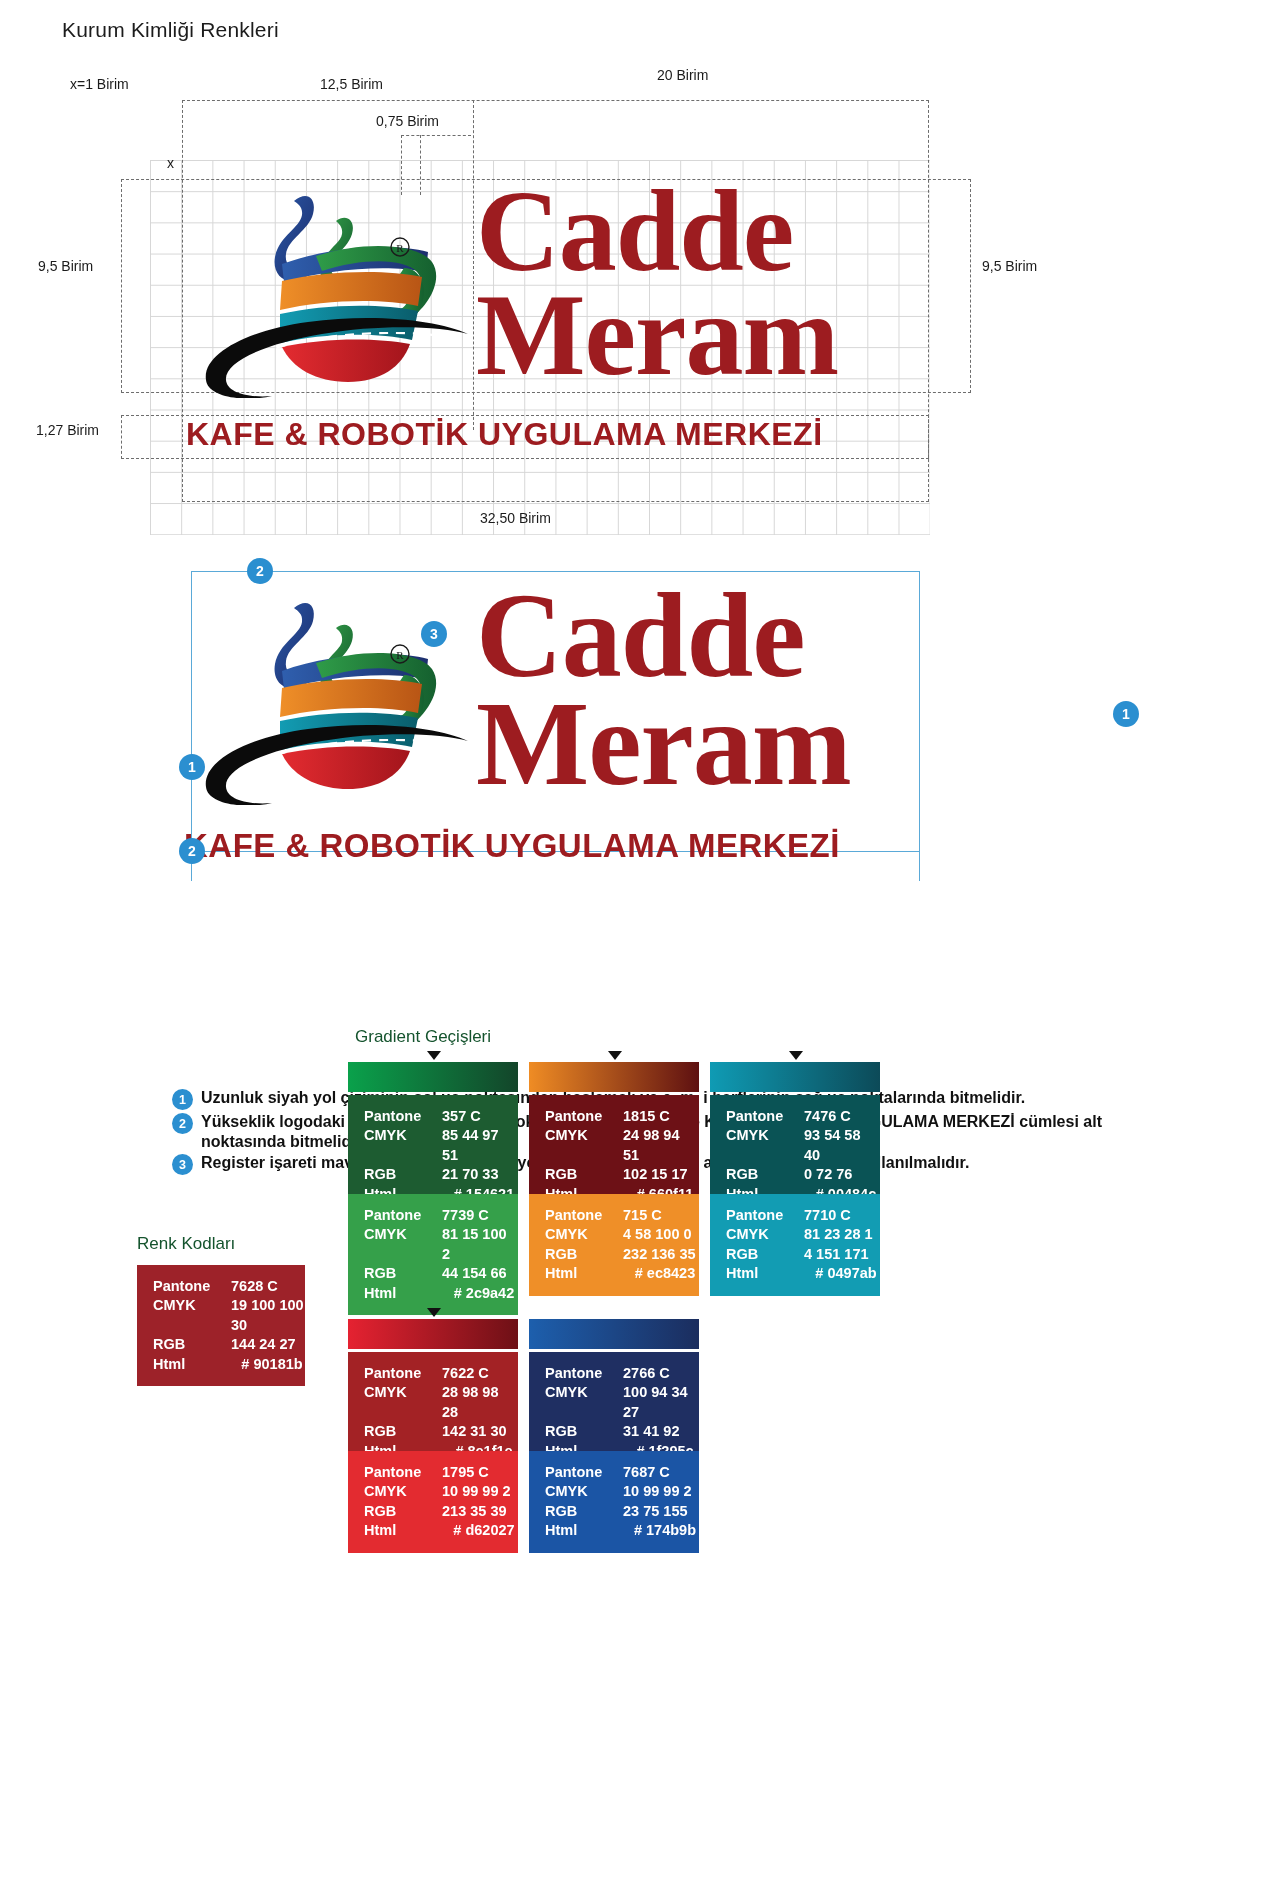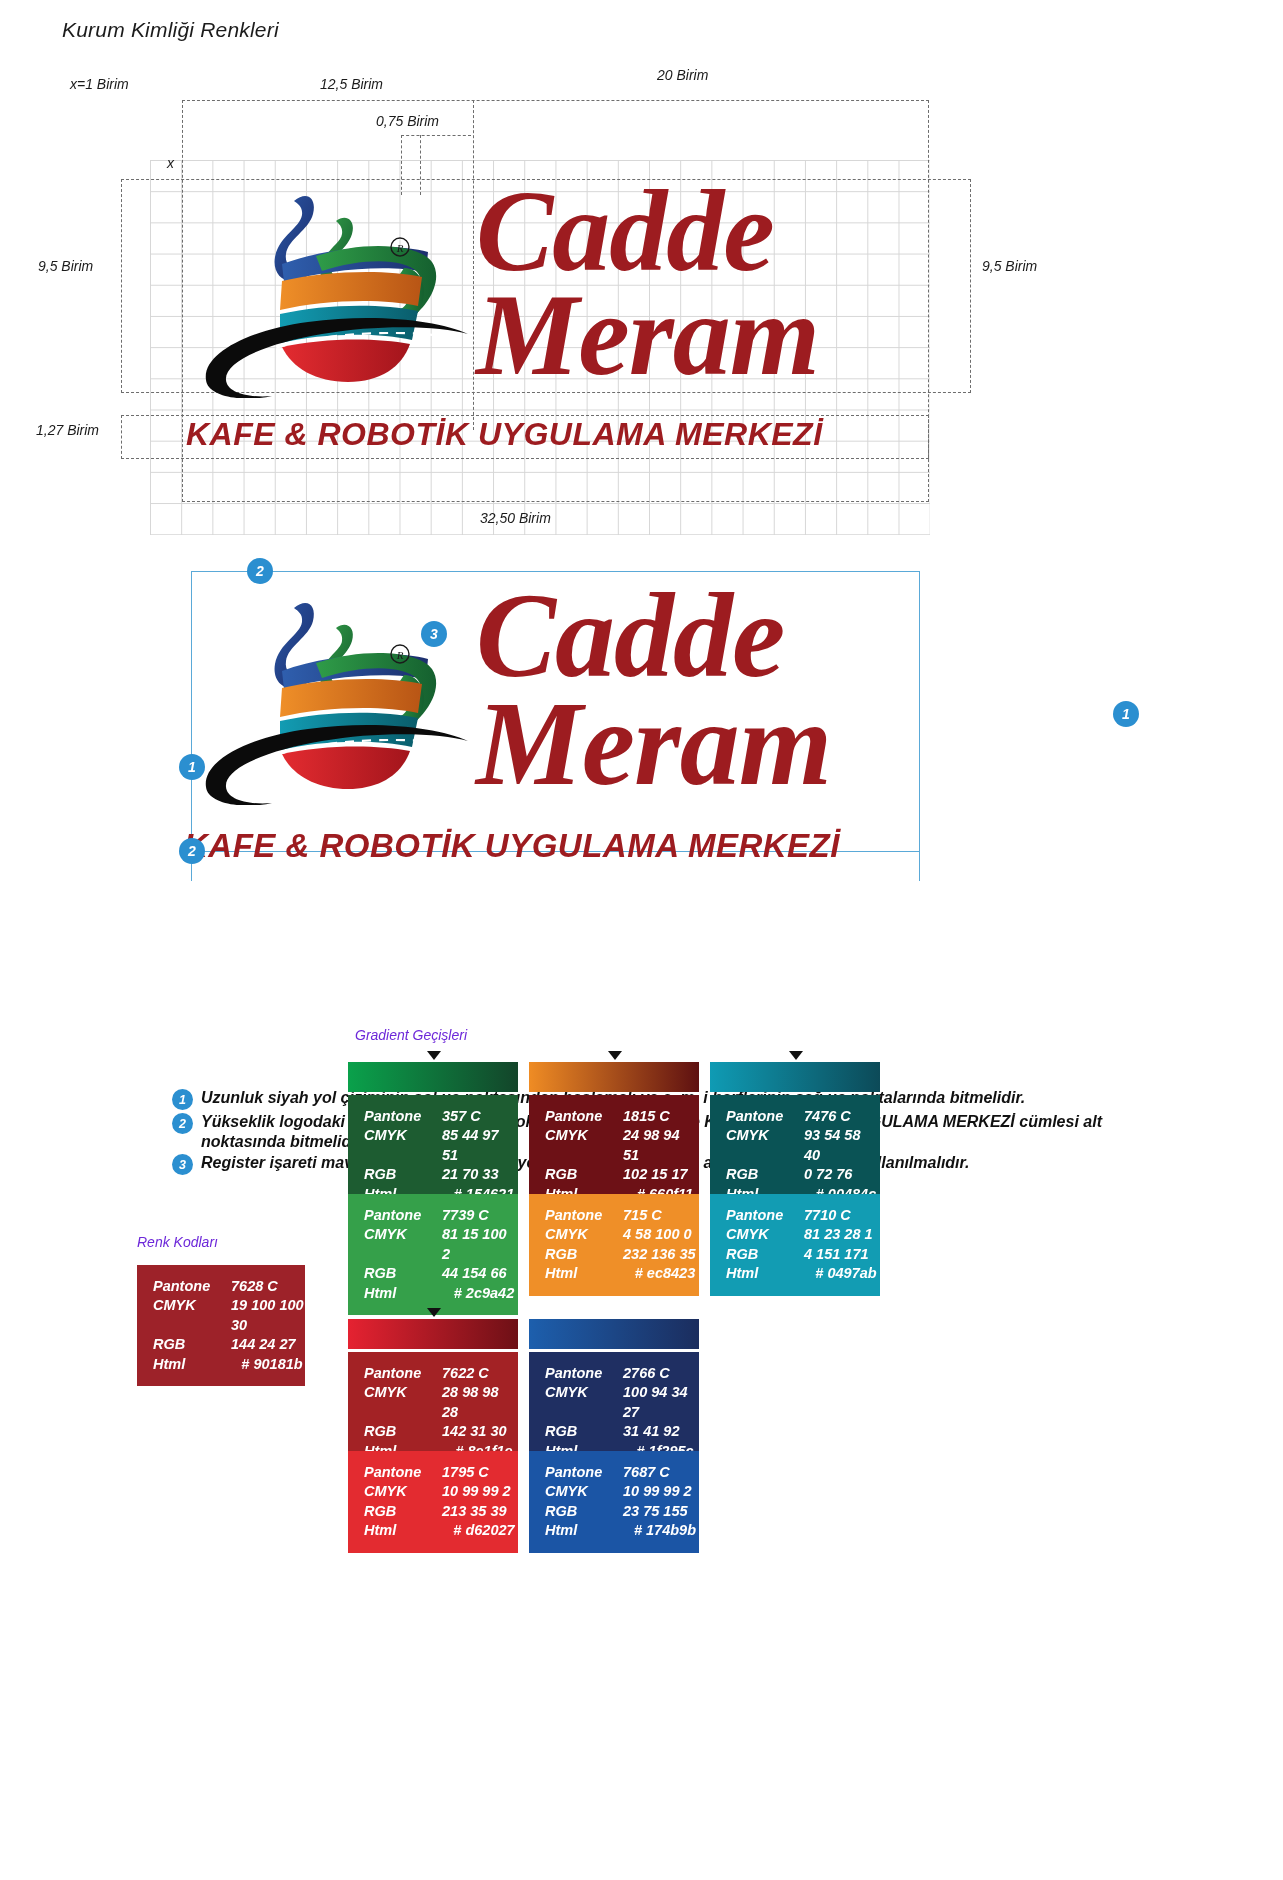--- a/index.html
+++ b/index.html
@@ -1,21 +1,21 @@
 <!DOCTYPE html>
 <html><head>
 <meta charset="utf-8">
 <style>
   html,body{margin:0;padding:0;}
   body{
     width:1283px;height:1880px;background:#ffffff;
     font-family:"Liberation Sans", sans-serif;
     color:#1a1a1a;position:relative;overflow:hidden;
   }
-  .page{position:relative;width:1283px;height:1880px;font-style:italic;}
+  .page{position:relative;width:1283px;height:1880px;}
 
   .abs{position:absolute;}
 
   
   .page-title{left:62px;top:18px;font-size:21px;color:#1c1c1c;letter-spacing:.2px;}
 
   .dim-label{font-size:14px;color:#1b1b1b;white-space:nowrap;}
 
   
   #construction{left:0;top:60px;width:1283px;height:460px;}
@@ -58,21 +58,21 @@
   #notes{left:172px;top:1088px;width:940px;}
   .note-row{display:flex;align-items:flex-start;margin-bottom:2px;}
   .note-num{
     flex:0 0 auto;width:21px;height:21px;border-radius:50%;
     background:#2b8fd0;color:#fff;font-size:12.5px;font-weight:700;
     display:flex;align-items:center;justify-content:center;margin-right:8px;margin-top:1px;
   }
   .note-txt{font-size:16px;font-weight:700;line-height:1.22;color:#111;}
 
   
-  .sec-label{font-size:14px;color:#6d28d9;}
+  .sec-label{font-size:17px;color:#14532d;}
 
   .swatch-card{
     position:absolute;color:#fff;
     font-size:14.5px;font-weight:700;line-height:1.34;
     padding:12px 0 12px 0;
   }
   .swatch-card .row{display:flex;}
   .swatch-card .k{flex:0 0 78px;padding-left:16px;}
   .swatch-card .v{flex:1 1 auto;}
   .hexrow .v{padding-left:8px;text-align:center;}

